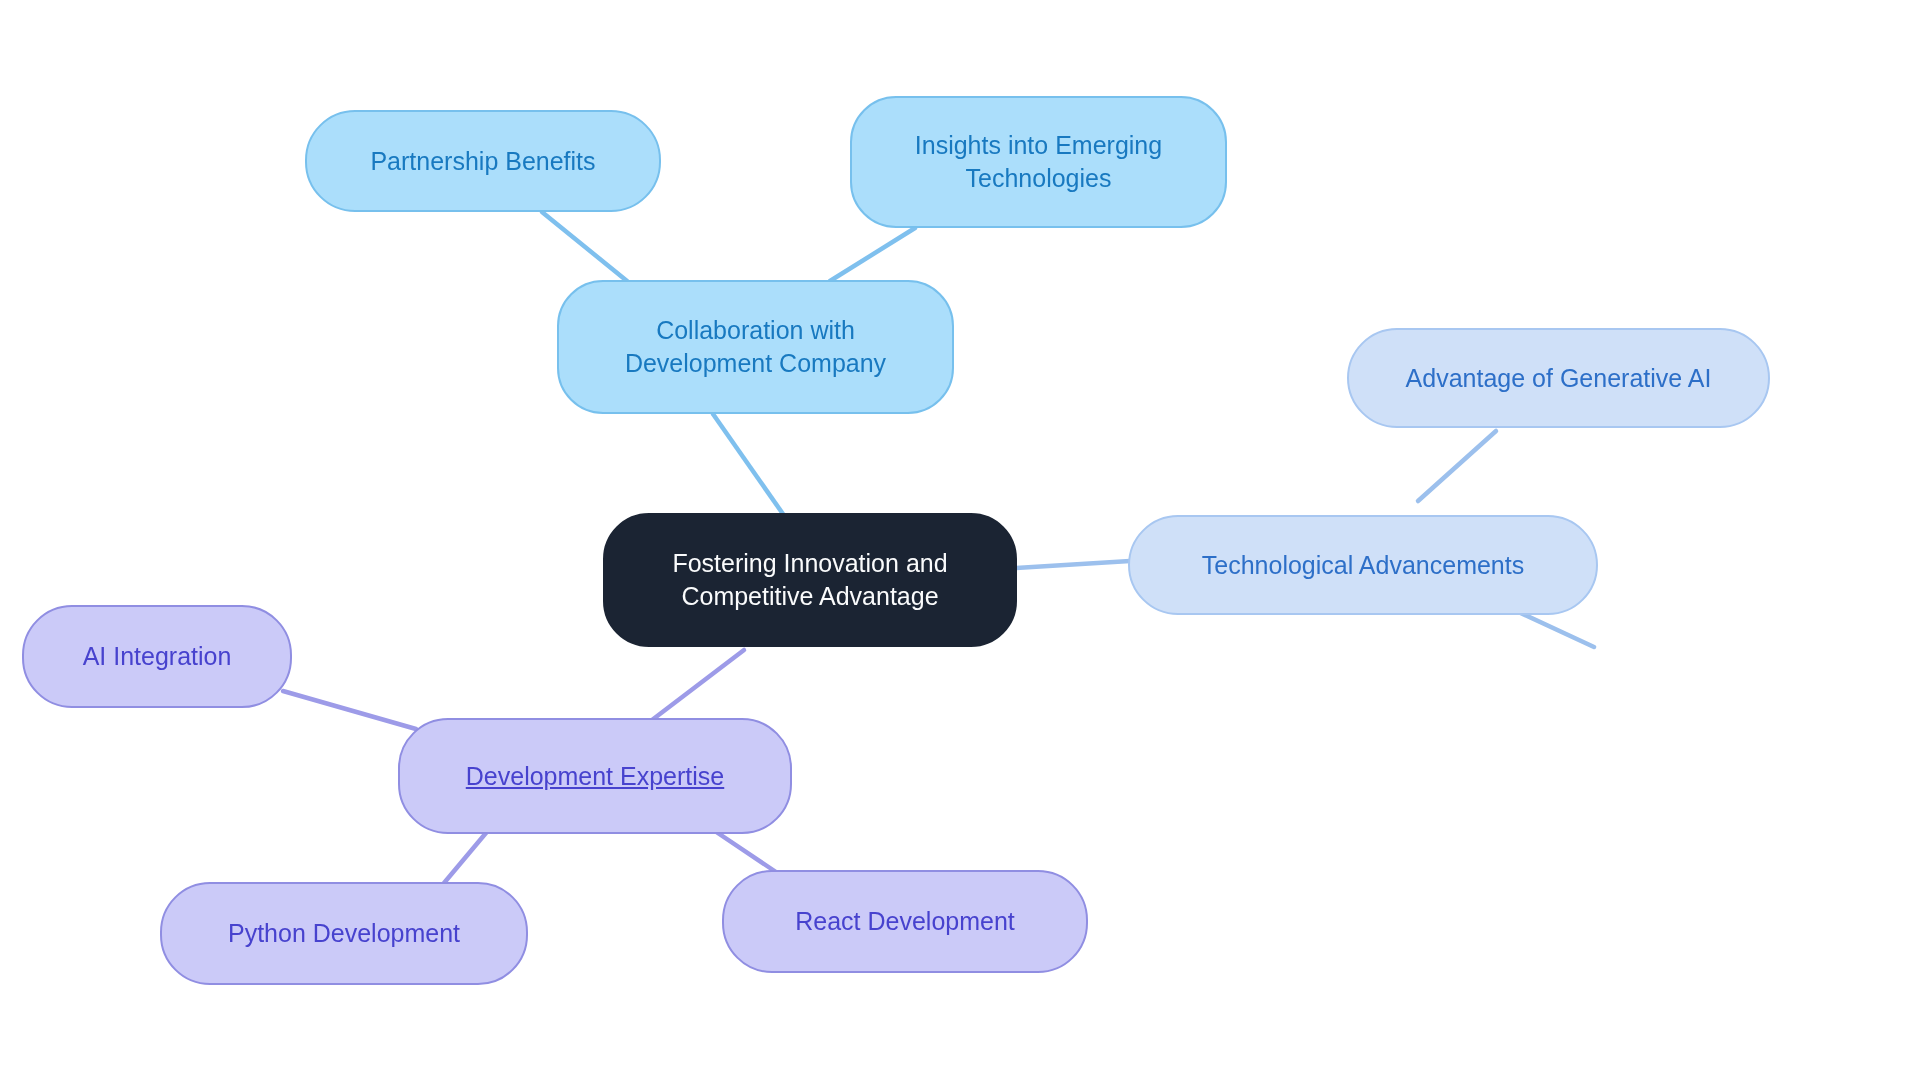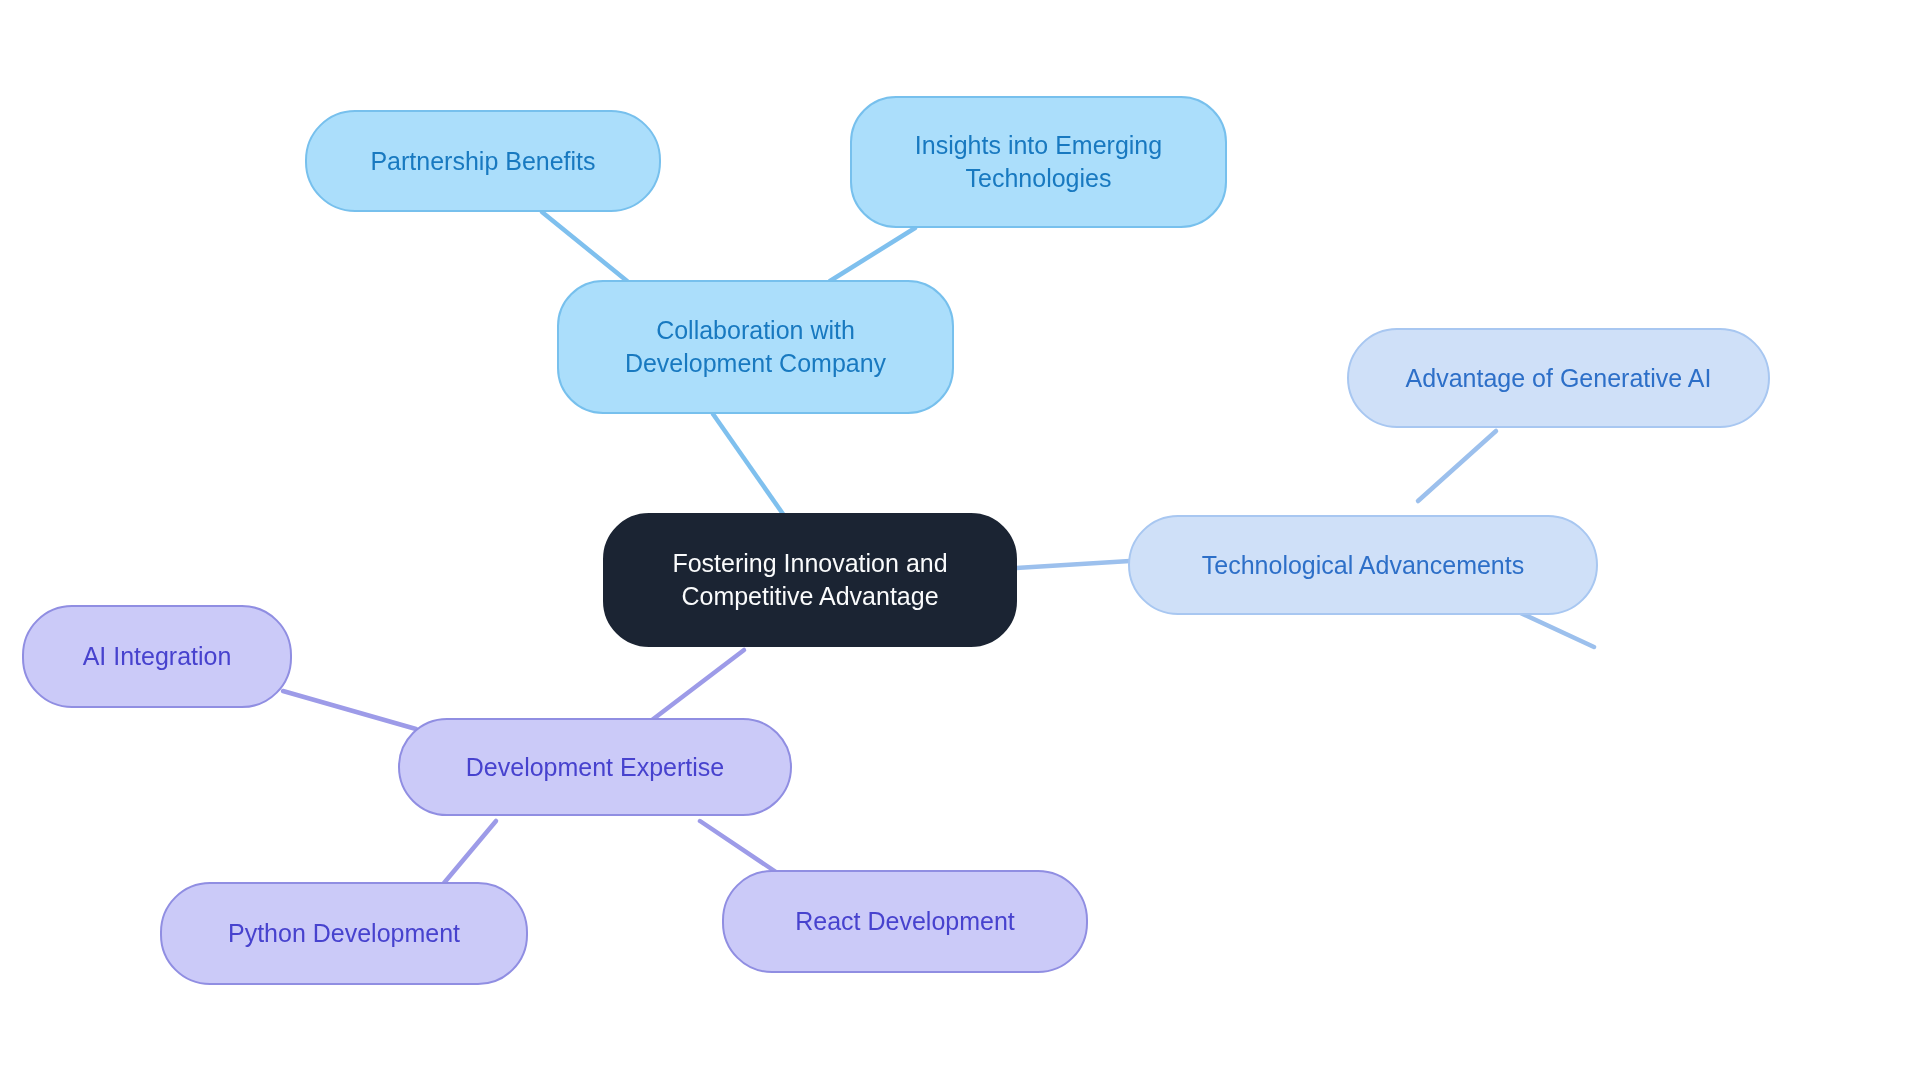--- a/index.html
+++ b/index.html
@@ -102,21 +102,21 @@
 
   <div class="node node--peri r50 oneline" style="left:1128px; top:503px; width:470px; height:100px;margin-top:12px;">
     <span>Technological Advancements</span>
   </div>
 
   <div class="node node--peri r50 oneline" style="left:1347px; top:328px; width:423px; height:100px;">
     <span>Advantage of Generative AI</span>
   </div>
 
 
-  <div class="node node--purple r50 oneline" style="left:398px; top:718px; width:394px; height:98px;">
+  <div class="node node--purple r50 oneline" style="left:398px; top:718px; width:394px; height:116px;text-decoration:underline;">
     <span>Development Expertise</span>
   </div>
 
   <div class="node node--purple r50 oneline" style="left:22px; top:605px; width:270px; height:103px;">
     <span>AI Integration</span>
   </div>
 
   <div class="node node--purple r50 oneline" style="left:160px; top:882px; width:368px; height:103px;">
     <span>Python Development</span>
   </div>

